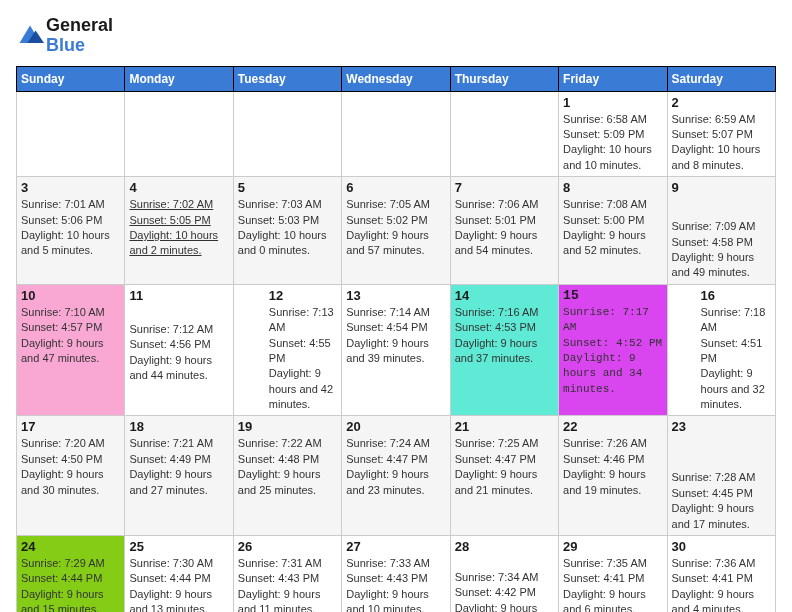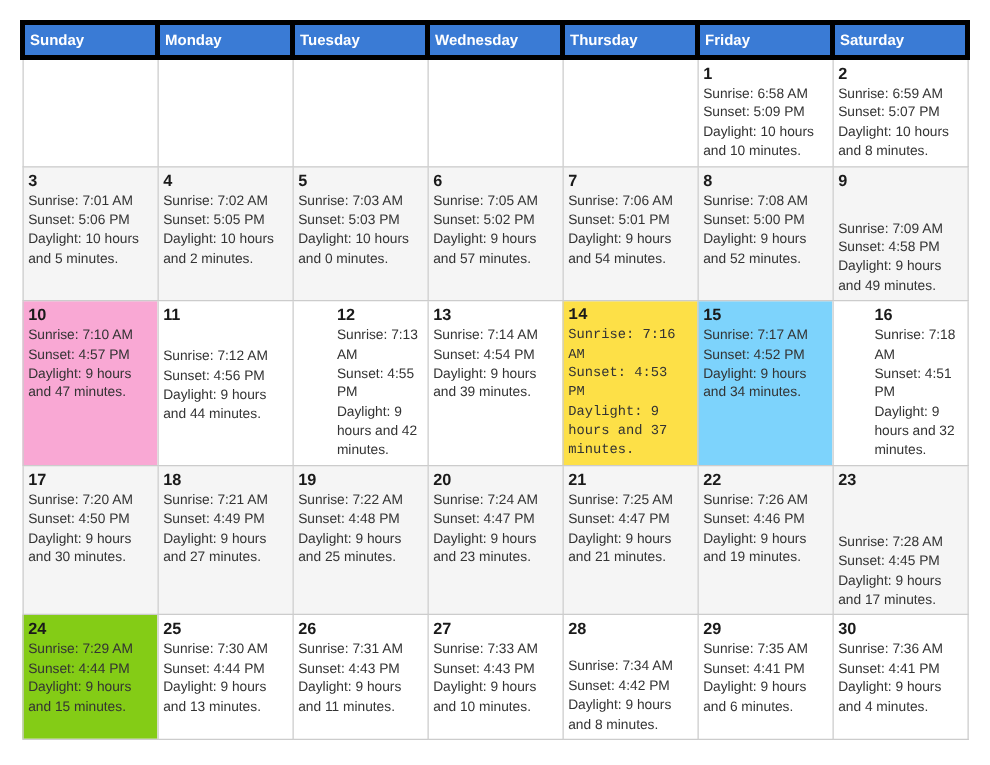--- a/index.html
+++ b/index.html
@@ -47,21 +47,21 @@
       border-collapse: collapse;
       table-layout: fixed;
     }
     .calendar th {
       background: #3a7bd5;
       color: #fff;
       font-size: 12px;
       font-weight: bold;
       padding: 5px 4px;
       text-align: left;
-      border: 4px solid #000000;
+      border: 1px solid #000000;
     }
     .calendar td {
       border: 1px solid #ccc;
       vertical-align: top;
       padding: 3px 4px;
       height: 82px;
       font-size: 10px;
       background: #fff;
     }
     .calendar tr:nth-child(even) td {
@@ -83,20 +83,38 @@
       line-height: 1.4;
     }
     .empty-cell {
       background: #fff !important;
     }
   </style>
 </head>
 <body>
 
 <div class="page">
+  <div class="header">
+    <div class="logo">
+      <svg class="logo-icon" viewBox="0 0 40 40">
+        <polygon points="20,5 35,30 5,30" fill="#3a7bd5"></polygon>
+        <polygon points="28,12 40,30 16,30" fill="#1a4fa0"></polygon>
+      </svg>
+      <div>
+        <div style="font-size:18px;font-weight:bold;color:#1a1a1a;line-height:1.1;">
+          <span style="color:#1a1a1a;">General</span>
+        </div>
+        <div style="font-size:18px;font-weight:bold;color:#3a7bd5;line-height:1.1;">Blue</div>
+      </div>
+    </div>
+    <div class="title-section">
+      <div class="month-title"></div>
+      <div class="location"></div>
+    </div>
+  </div>
 
   <table class="calendar">
     <thead>
       <tr>
       <th>Sunday</th>
           <th>Monday</th>
           <th>Tuesday</th>
           <th>Wednesday</th>
           <th>Thursday</th>
           <th>Friday</th>
@@ -125,21 +143,21 @@
         </tr>
         <tr>
           <td style="background: rgb(245, 245, 245);">
             <span class="day-number">3</span>
             <div class="day-info" style="white-space: pre-line;">Sunrise: 7:01 AM
 Sunset: 5:06 PM
 Daylight: 10 hours and 5 minutes.</div>
           </td>
           <td style="background: rgb(245, 245, 245);">
             <span class="day-number">4</span>
-            <div class="day-info" style="white-space: pre-line;">Sunrise: 7:02 AM
+            <div class="day-info" style="white-space: pre-line; text-decoration: underline;">Sunrise: 7:02 AM
 Sunset: 5:05 PM
 Daylight: 10 hours and 2 minutes.</div>
           </td>
           <td style="background: rgb(245, 245, 245);">
             <span class="day-number">5</span>
             <div class="day-info" style="white-space: pre-line;">Sunrise: 7:03 AM
 Sunset: 5:03 PM
 Daylight: 10 hours and 0 minutes.</div>
           </td>
           <td style="background: rgb(245, 245, 245);">
@@ -185,27 +203,27 @@
             <div class="day-info" style="white-space: pre-line;">Sunrise: 7:13 AM
 Sunset: 4:55 PM
 Daylight: 9 hours and 42 minutes.</div>
           </td>
           <td style="background: rgb(255, 255, 255);">
             <span class="day-number">13</span>
             <div class="day-info" style="white-space: pre-line;">Sunrise: 7:14 AM
 Sunset: 4:54 PM
 Daylight: 9 hours and 39 minutes.</div>
           </td>
-          <td style="background: #fde047; font-family: Liberation Mono, monospace;">
+          <td style="background: #5eead4;">
             <span class="day-number">14</span>
             <div class="day-info" style="white-space: pre-line;">Sunrise: 7:16 AM
 Sunset: 4:53 PM
 Daylight: 9 hours and 37 minutes.</div>
           </td>
-          <td style="background: #7dd3fc;">
+          <td style="background: #d946ef; font-family: Liberation Mono, monospace;">
             <span class="day-number">15</span>
             <div class="day-info" style="white-space: pre-line;">Sunrise: 7:17 AM
 Sunset: 4:52 PM
 Daylight: 9 hours and 34 minutes.</div>
           </td>
           <td style="background: rgb(255, 255, 255); padding-left: 33px;">
             <span class="day-number">16</span>
             <div class="day-info" style="white-space: pre-line;">Sunrise: 7:18 AM
 Sunset: 4:51 PM
 Daylight: 9 hours and 32 minutes.</div>

